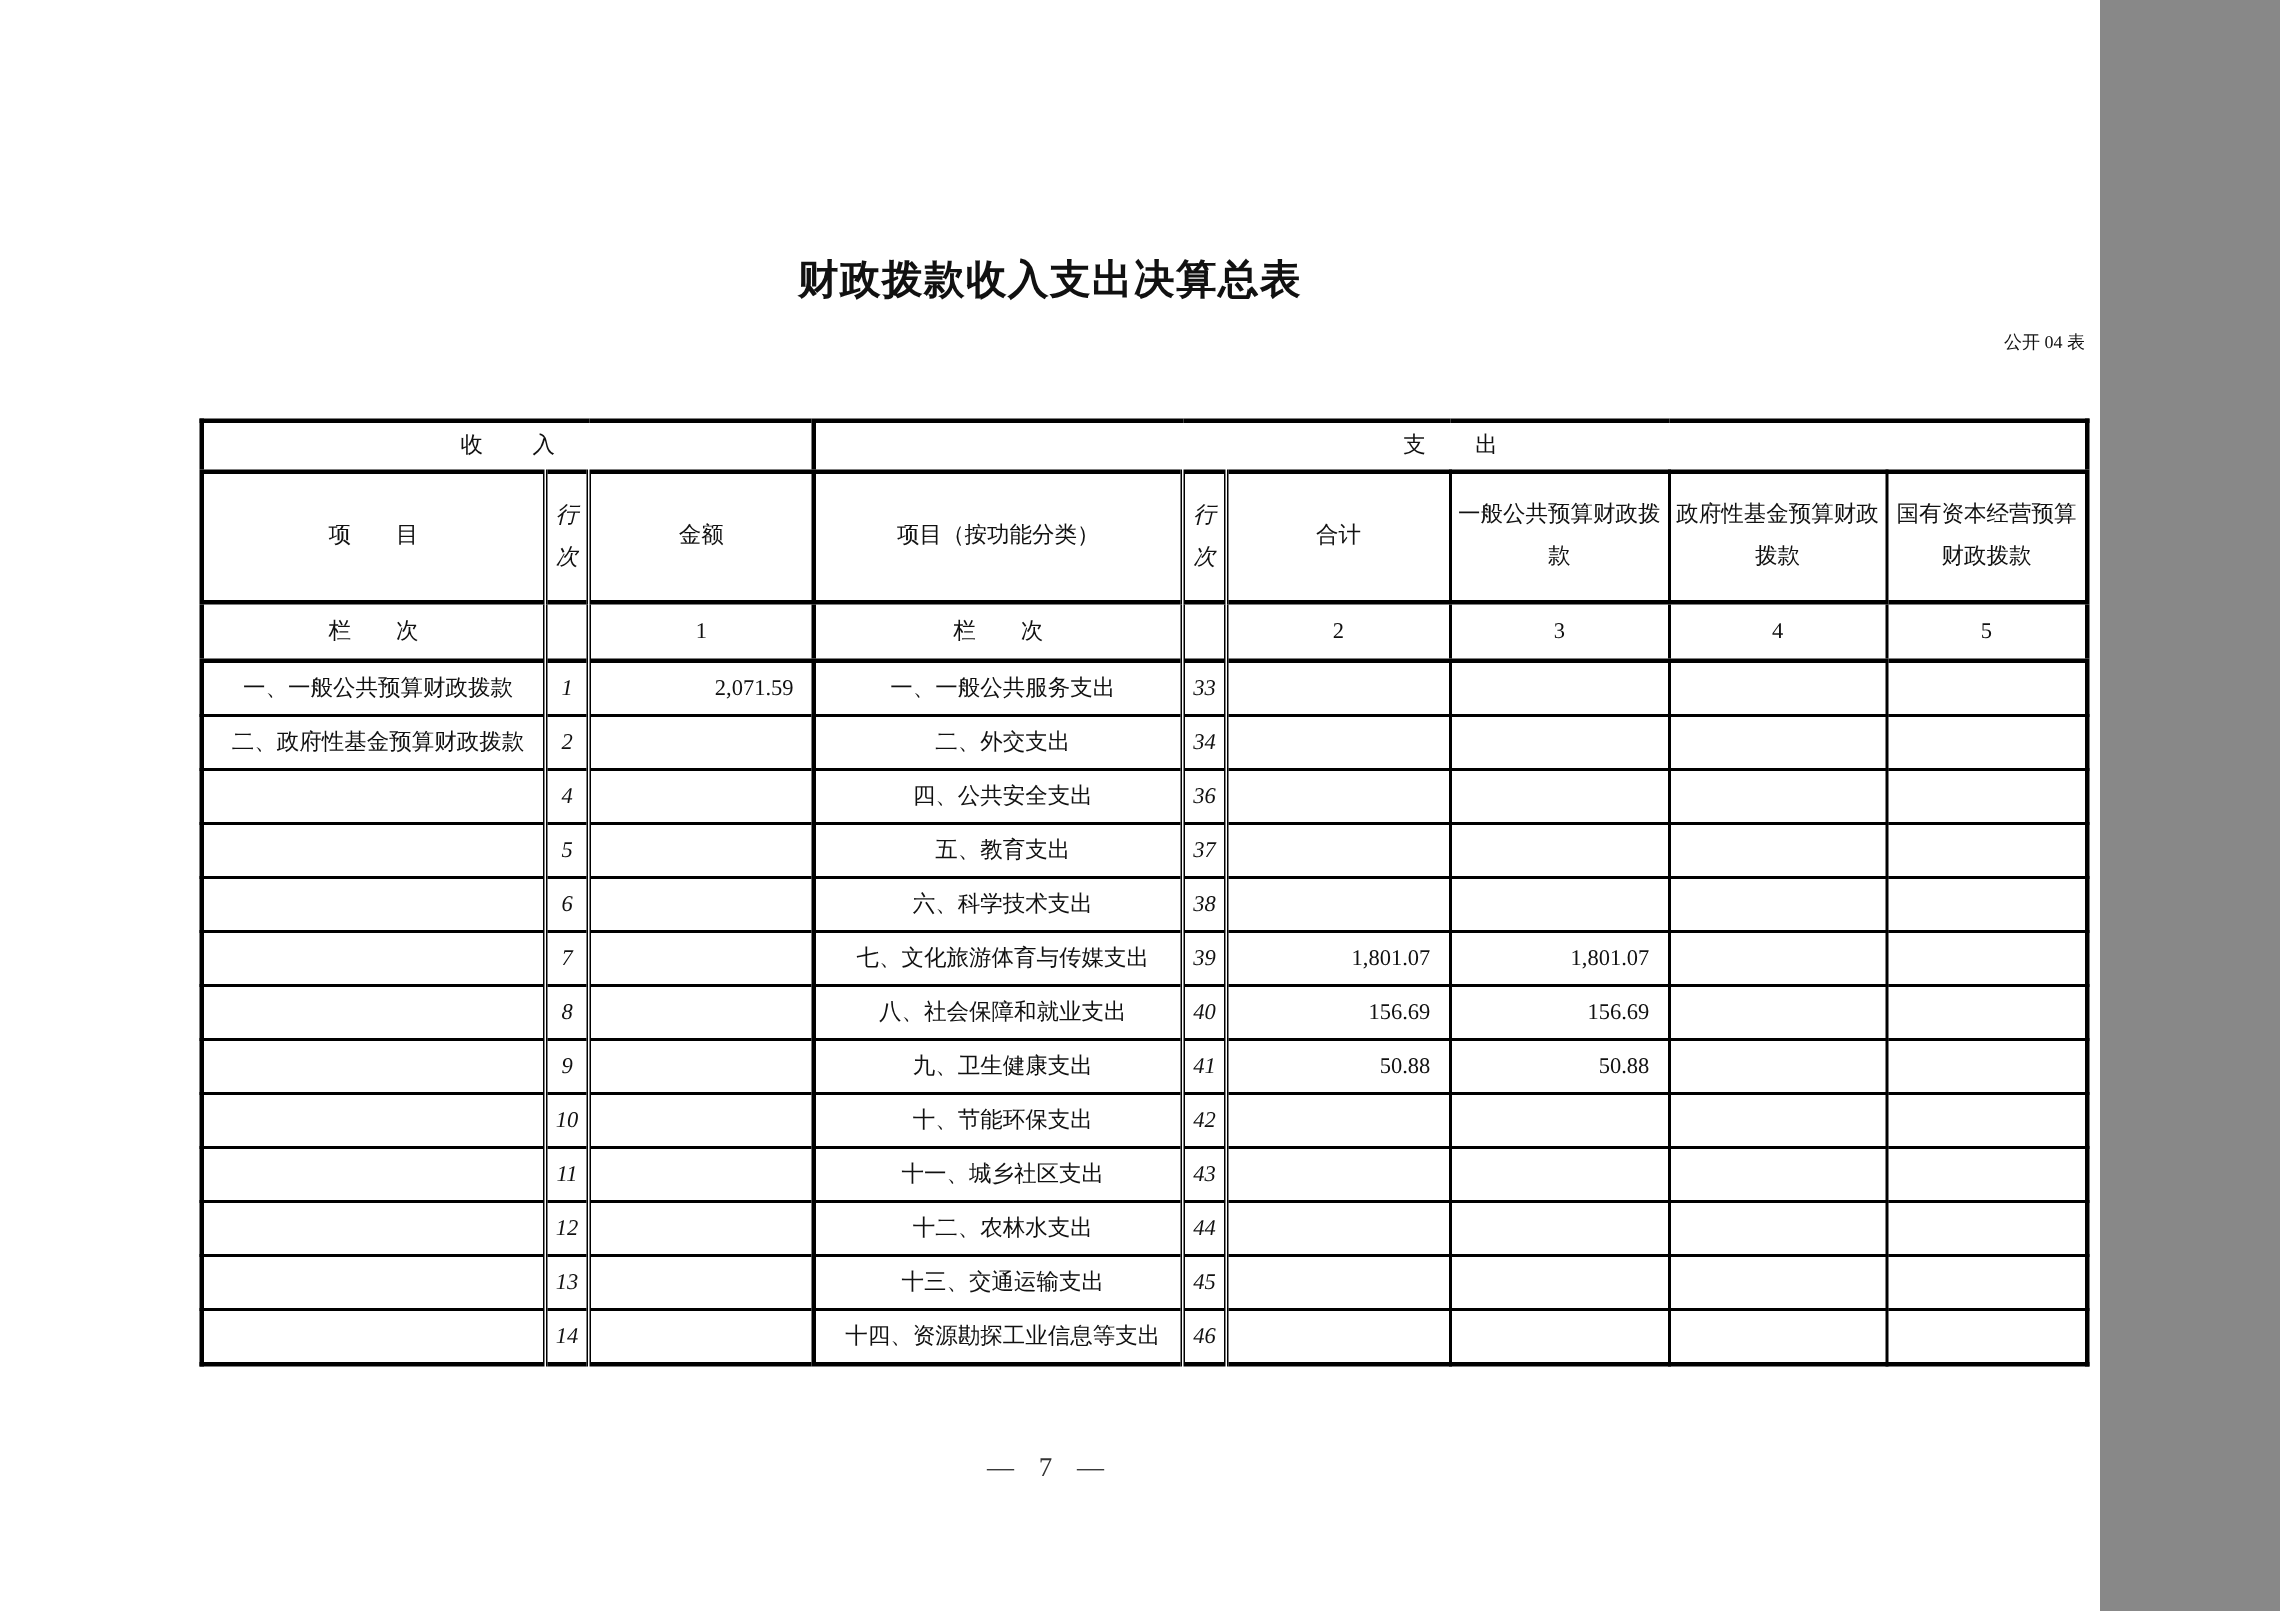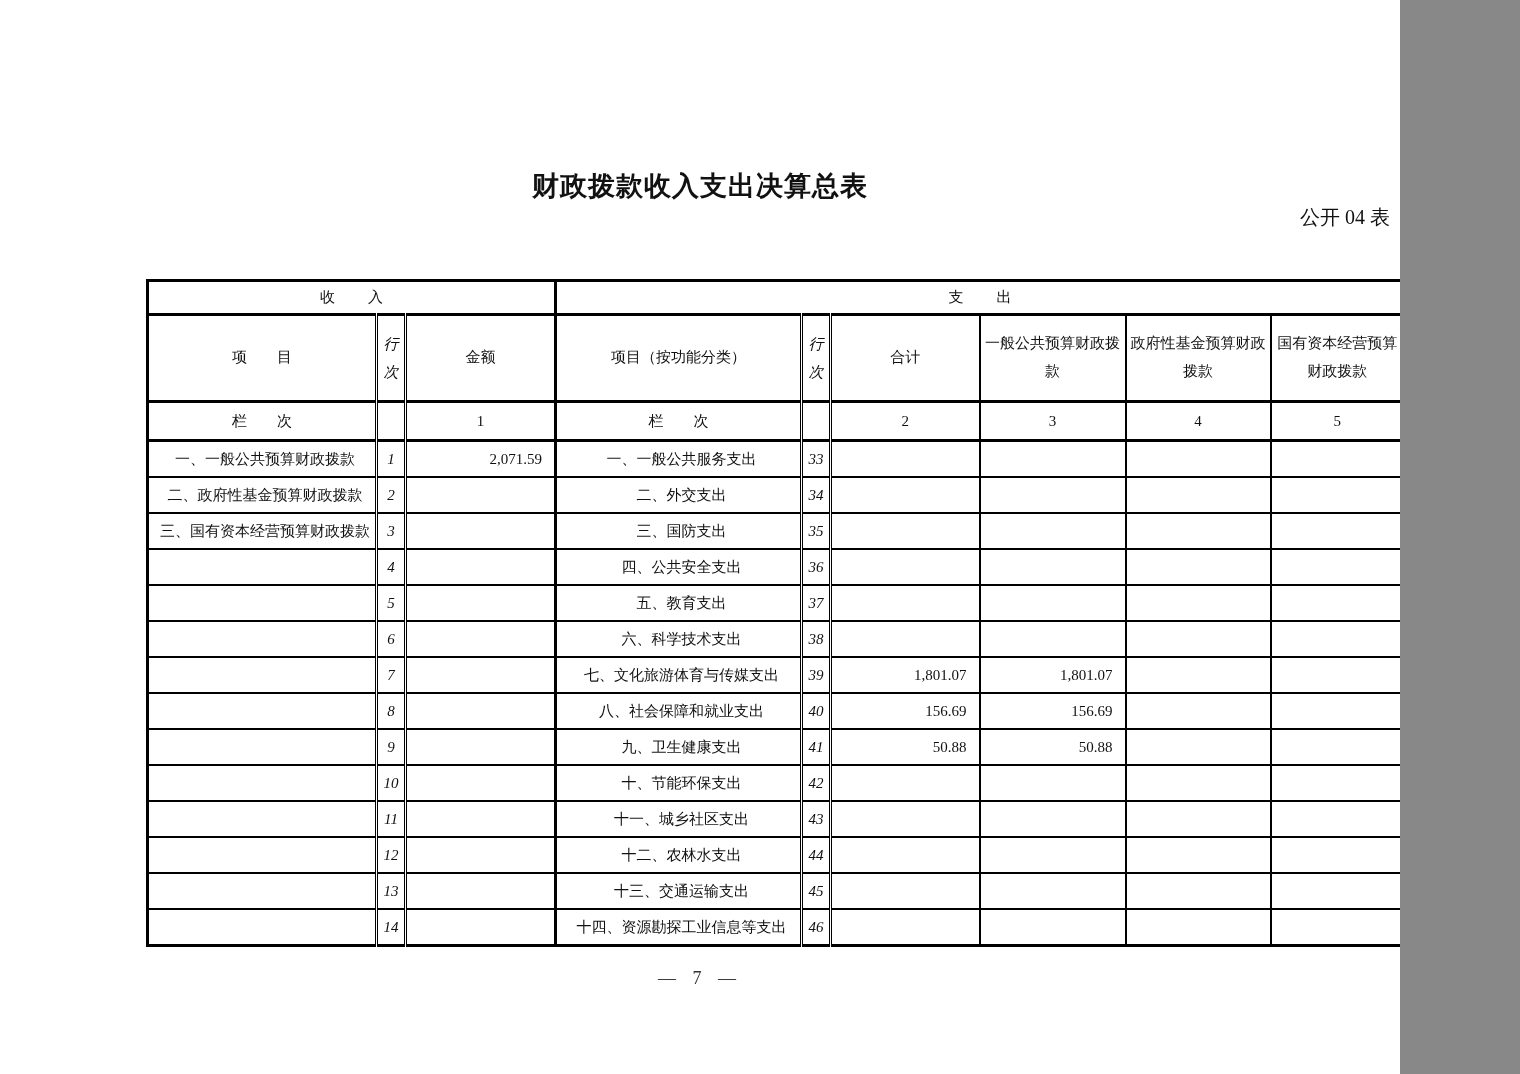--- a/index.html
+++ b/index.html
@@ -14,34 +14,34 @@
   .doc-title{
     position:absolute;top:168px;left:0;width:100%;
     text-align:center;
     font-family:"Liberation Sans","DejaVu Sans",sans-serif;
     font-weight:bold;
     font-size:27px;
     letter-spacing:1px;
     margin:0;
   }
   .table-code{
-    position:absolute;top:204px;left:133px;width:1257px;
-    text-align:right;font-size:20px;
+    position:absolute;top:220px;left:133px;width:1257px;
+    text-align:right;font-size:12px;
   }
   .meta-row{
     position:absolute;top:249px;left:133px;width:1257px;
     display:grid;grid-template-columns:1fr auto 1fr;
     font-size:16.5px;align-items:center;
   }
   .meta-row .dept{justify-self:start;}
   .meta-row .year{justify-self:center;}
   .meta-row .unit{justify-self:end;}
 
   table.budget{
-    position:absolute;top:279px;left:146px;
+    position:absolute;top:279px;left:133px;
     width:1257px;
     border-collapse:collapse;
     table-layout:fixed;
     font-size:15px;
     line-height:1.25;
   }
   table.budget th,table.budget td{
     border:2px solid #000;
     padding:0 4px;
     font-weight:normal;
@@ -137,31 +137,20 @@
           <td class="cell-rowno rowno-col">2</td>
           <td class="cell-num"></td>
           <td class="cell-item half-start">二、外交支出</td>
           <td class="cell-rowno rowno-col">34</td>
           <td class="cell-num"></td>
           <td class="cell-num"></td>
           <td class="cell-num"></td>
           <td class="cell-num"></td>
         </tr>
         <tr>
-          <td class="cell-item">三、国有资本经营预算财政拨款</td>
-          <td class="cell-rowno rowno-col">3</td>
-          <td class="cell-num"></td>
-          <td class="cell-item half-start">三、国防支出</td>
-          <td class="cell-rowno rowno-col">35</td>
-          <td class="cell-num"></td>
-          <td class="cell-num"></td>
-          <td class="cell-num"></td>
-          <td class="cell-num"></td>
-        </tr>
-        <tr>
           <td class="cell-item"></td>
           <td class="cell-rowno rowno-col">4</td>
           <td class="cell-num"></td>
           <td class="cell-item half-start">四、公共安全支出</td>
           <td class="cell-rowno rowno-col">36</td>
           <td class="cell-num"></td>
           <td class="cell-num"></td>
           <td class="cell-num"></td>
           <td class="cell-num"></td>
         </tr>

